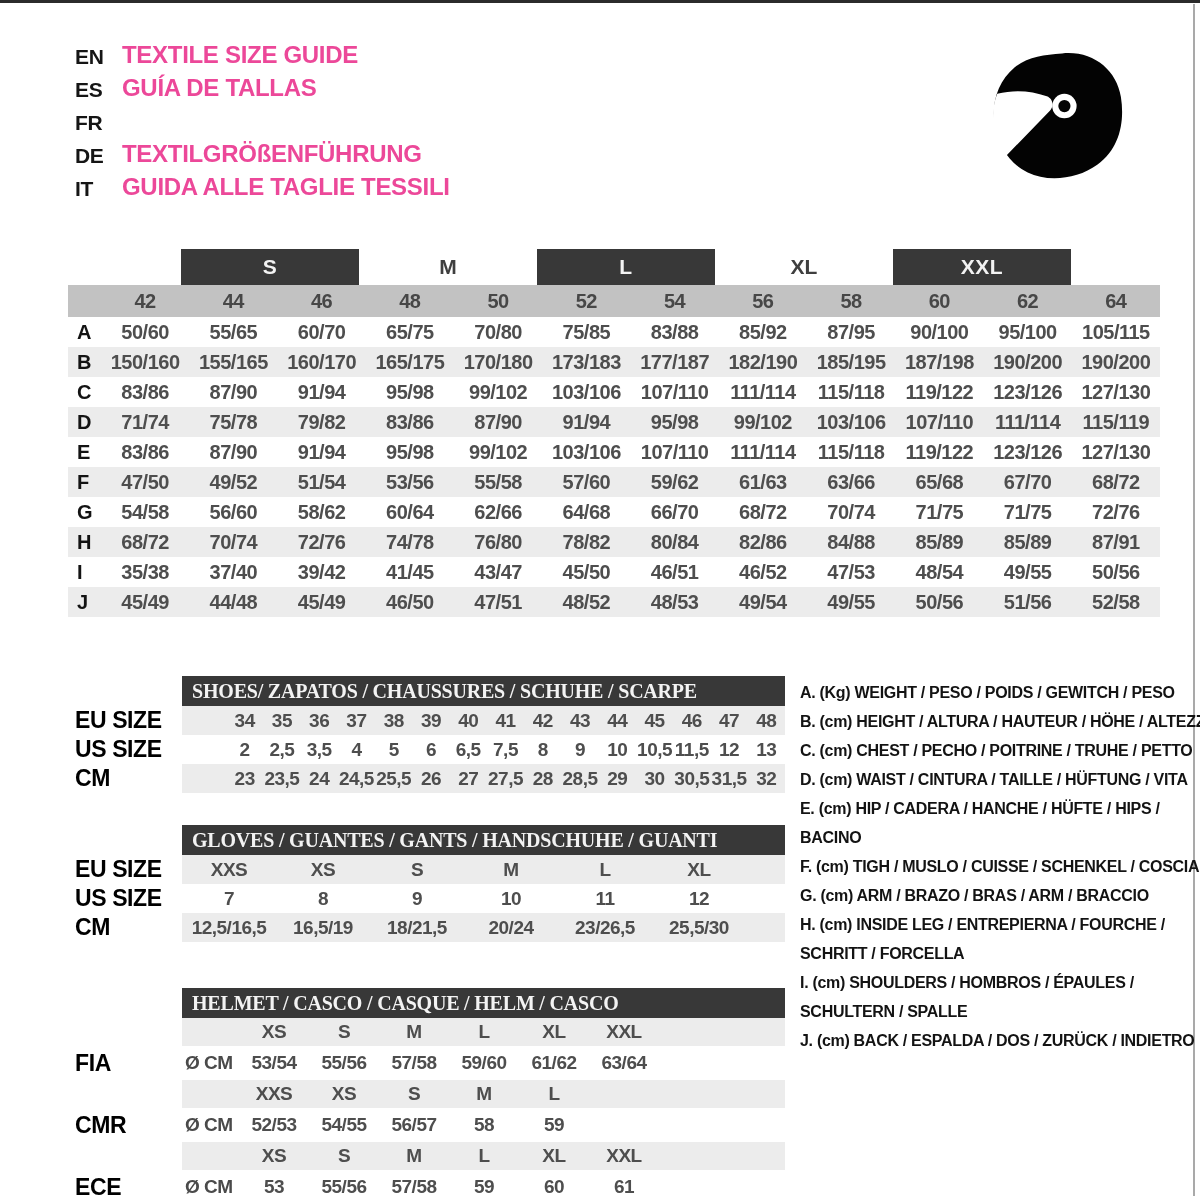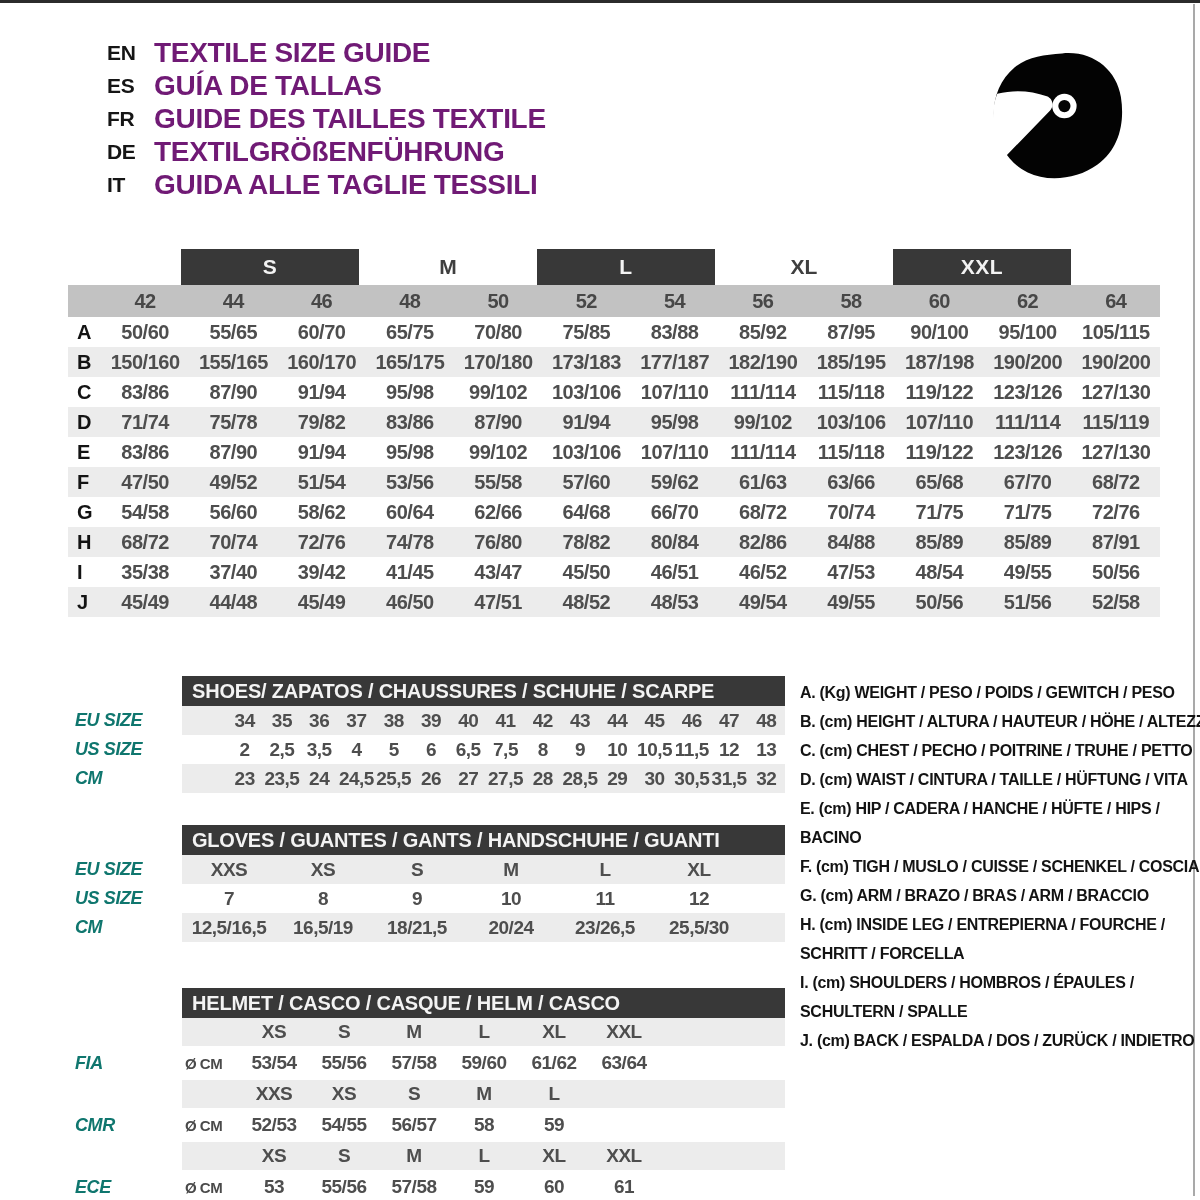--- a/index.html
+++ b/index.html
@@ -4,23 +4,23 @@
 <style>
   html,body{margin:0;padding:0;background:#fff;}
   body{width:1200px;height:1200px;overflow:hidden;font-family:"Liberation Sans",sans-serif;font-weight:bold;}
   .canvas{position:relative;width:1200px;height:1200px;background:#ffffff;}
 
   .top-border{position:absolute;top:0;left:0;width:1200px;height:3px;background:#2b2b2b;}
   .right-border{position:absolute;top:4px;left:1193px;width:2px;height:1192px;background:#a9a9a9;}
 
   
   .lang-block{position:absolute;left:75px;top:36px;}
-  .lang-row{display:flex;height:33px;align-items:center;margin-left:32px;}
+  .lang-row{display:flex;height:33px;align-items:flex-end;}
   .lang-code{width:47px;font-size:21px;color:#151515;letter-spacing:-0.3px;}
-  .lang-title{font-size:28px;color:#701a75;letter-spacing:-0.3px;white-space:nowrap;}
+  .lang-title{font-size:24px;color:#ec4899;letter-spacing:-0.3px;white-space:nowrap;}
 
   
   .helmet-icon{position:absolute;left:972px;top:30px;}
 
   
   .main-table{position:absolute;left:68px;top:249px;width:1092px;}
   .mt-band{display:flex;height:36px;}
   .mt-spacer{flex:0 0 24px;}
   .mt-bandcells{flex:1;display:grid;grid-template-columns:repeat(12,1fr);}
   .band-box{background:#383838;color:#f3f3f3;display:flex;align-items:center;justify-content:center;font-size:21px;letter-spacing:0.5px;}
@@ -34,35 +34,35 @@
   .mt-letter{flex:0 0 24px;display:flex;align-items:center;padding-left:9px;font-size:20px;color:#131313;}
   .mt-cells{flex:1;display:grid;grid-template-columns:repeat(12,1fr);}
   .cell{display:flex;align-items:center;justify-content:center;font-size:20px;color:#4e4e4e;letter-spacing:-0.5px;white-space:nowrap;}
 
   
   .subtable{position:absolute;left:75px;width:710px;}
   .shoes-pos{top:676px;}
   .gloves-pos{top:825px;}
   .helmet-pos{top:988px;}
   .sub-row{display:flex;}
-  .sub-label{flex:0 0 107px;display:flex;align-items:center;font-size:18px;color:#0f766e;letter-spacing:-0.4px;white-space:nowrap;font-style:italic;}
+  .sub-label{flex:0 0 107px;display:flex;align-items:center;font-size:23px;color:#000000;letter-spacing:-0.4px;white-space:nowrap;}
   .band{flex:1;min-width:0;}
-  .dark-band{background:#383838;color:#f3f3f3;display:flex;align-items:center;height:30px;padding-left:10px;font-size:20px;letter-spacing:-0.2px;white-space:nowrap;}
+  .dark-band{background:#383838;color:#f3f3f3;display:flex;align-items:center;height:30px;padding-left:10px;font-size:20px;letter-spacing:-0.2px;white-space:nowrap;font-family:Liberation Serif, serif;}
   .dark-band span{overflow:hidden;}
   .row-gray{background:#ececec;}
   .row-white{background:#ffffff;}
   .h29{height:29px;}
   .h28{height:28px;}
   .h34{height:34px;}
   .cells15{display:grid;grid-template-columns:repeat(15,1fr);height:100%;padding-left:44px;}
   .cells15 .cell{font-size:19px;}
   .cells6{display:grid;grid-template-columns:repeat(6,94px);height:100%;}
   .cells6 .cell{font-size:19px;}
   .helm-flex{display:flex;height:100%;}
-  .ocm{flex:0 0 54px;display:flex;align-items:center;padding-left:3px;font-size:15px;color:#4a4a4a;letter-spacing:-0.5px;white-space:nowrap;}
+  .ocm{flex:0 0 54px;display:flex;align-items:center;padding-left:3px;font-size:19px;color:#4a4a4a;letter-spacing:-0.5px;white-space:nowrap;}
   .cellsH{display:grid;grid-template-columns:repeat(6,70px);height:100%;}
   .cellsH .cell{font-size:19px;}
 
   
   .legend{position:absolute;left:800px;top:678px;width:420px;}
   .legend-item{font-size:16px;line-height:29px;color:#131313;letter-spacing:-0.3px;white-space:pre-line;}
 </style>
 </head>
 <body>
 
@@ -75,21 +75,20 @@
     <div class="lang-row">
       <span class="lang-code">EN</span>
       <span class="lang-title">TEXTILE SIZE GUIDE</span>
     </div>
     <div class="lang-row">
       <span class="lang-code">ES</span>
       <span class="lang-title">GUÍA DE TALLAS</span>
     </div>
     <div class="lang-row">
       <span class="lang-code">FR</span>
-      <span class="lang-title">GUIDE DES TAILLES TEXTILE</span>
     </div>
     <div class="lang-row">
       <span class="lang-code">DE</span>
       <span class="lang-title">TEXTILGRÖßENFÜHRUNG</span>
     </div>
     <div class="lang-row">
       <span class="lang-code">IT</span>
       <span class="lang-title">GUIDA ALLE TAGLIE TESSILI</span>
     </div>
   </div>

